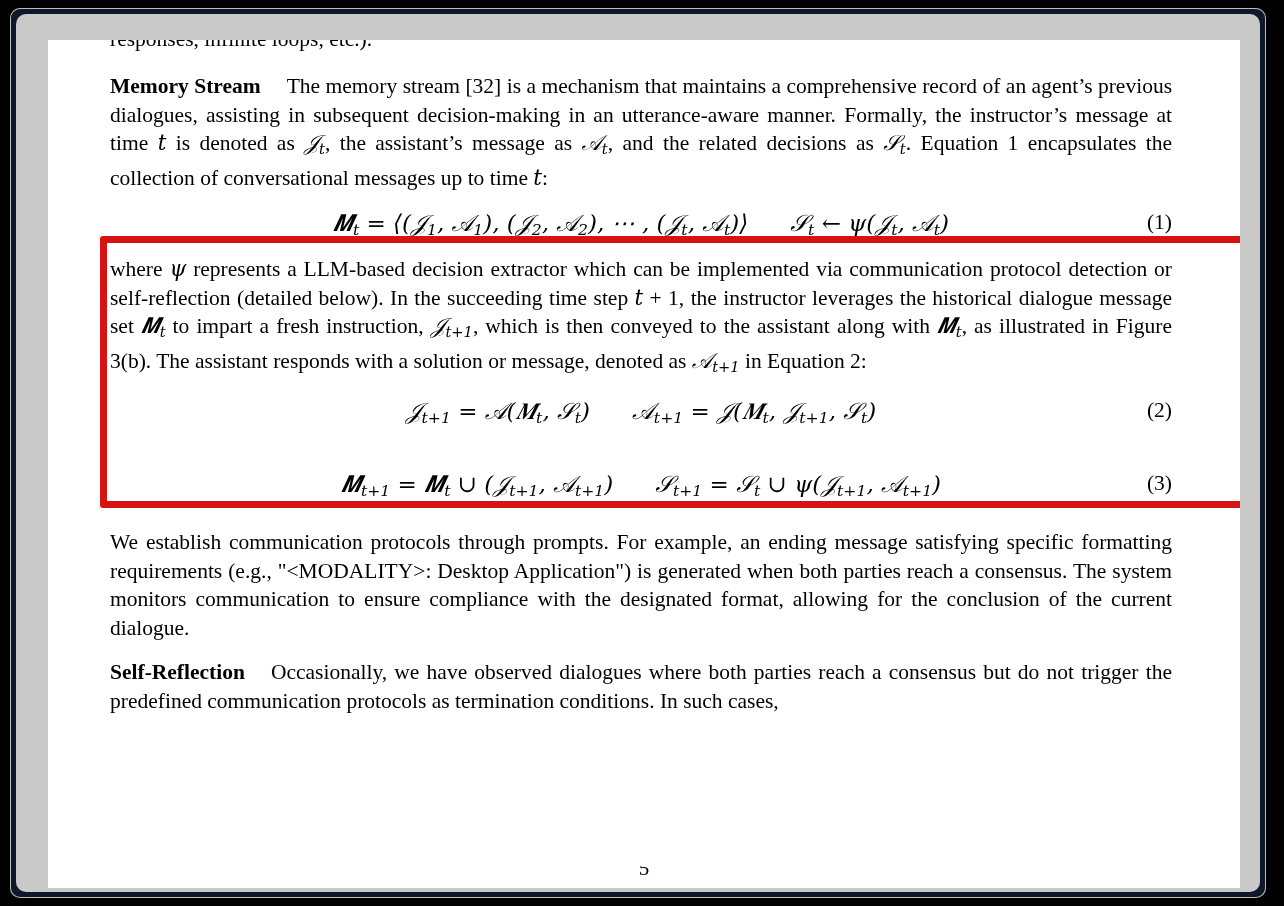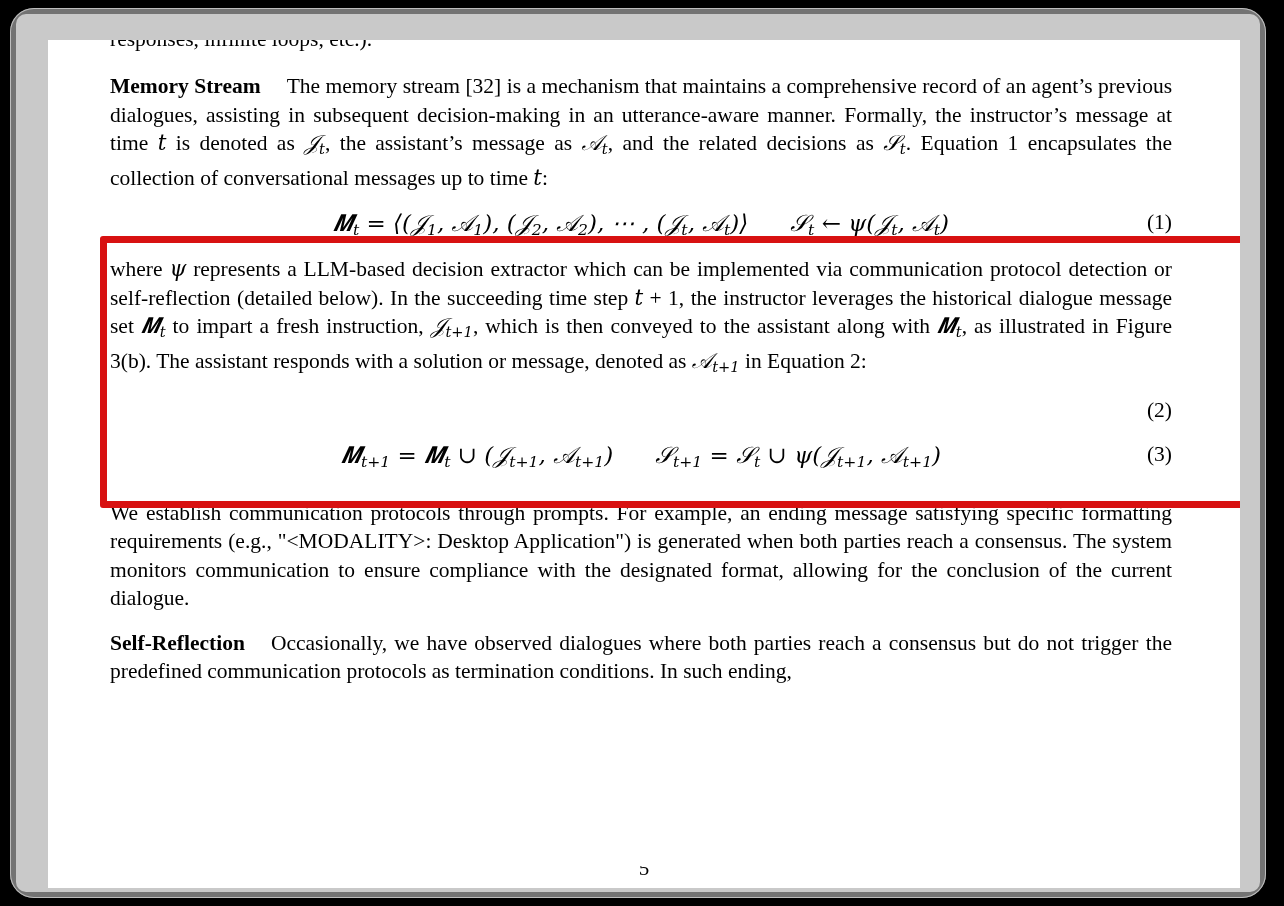--- a/index.html
+++ b/index.html
@@ -22,22 +22,22 @@
     background: #000000;
   }
 
   
   .page-frame {
     position: absolute;
     left: 10px;
     top: 8px;
     width: 1256px;
     height: 890px;
-    background: #737373;
-    border-radius: 24px;
+    background: #0f172a;
+    border-radius: 10px;
     box-shadow: 0 0 0 1px #bdbdbd inset;
   }
   .page-frame-inner {
     position: absolute;
     left: 6px;
     top: 6px;
     width: 1244px;
     height: 878px;
     background: #c9c9c9;
     border-radius: 10px;
@@ -184,20 +184,23 @@
 
           <div style="height:16px"></div>
 
           <p class="para">
             where <span class="math">ψ</span> represents a LLM-based decision extractor which can be implemented via communication protocol detection or self-reflection (detailed below). In the succeeding time step <span class="math">t</span> + 1, the instructor leverages the historical dialogue message set <span class="cal">𝑴<sub>t</sub></span> to impart a fresh instruction, <span class="cal">𝒥<sub>t+1</sub></span>, which is then conveyed to the assistant along with <span class="cal">𝑴<sub>t</sub></span>, as illustrated in Figure 3(b). The assistant responds with a solution or message, denoted as <span class="cal">𝒜<sub>t+1</sub></span> in Equation 2:
           </p>
 
           <div style="height:16px"></div>
 
           <div class="eqrow">
+            <span class="eq-inner">
+              <span class="cal">𝒥<sub>t+1</sub></span> = <span class="cal">𝒜</span>(<span class="cal">𝑴<sub>t</sub></span>, <span class="cal">𝒮<sub>t</sub></span>)<span class="eq-gap"></span><span class="cal">𝒜<sub>t+1</sub></span> = <span class="cal">𝒥</span>(<span class="cal">𝑴<sub>t</sub></span>, <span class="cal">𝒥<sub>t+1</sub></span>, <span class="cal">𝒮<sub>t</sub></span>)
+            </span>
             <span class="eqnum">(2)</span>
           </div>
 
           <div style="height:26px"></div>
 
 
           <div style="height:18px"></div>
 
           <div class="eqrow">
             <span class="eq-inner">
@@ -206,21 +209,21 @@
             <span class="eqnum">(3)</span>
           </div>
 
           <div style="height:28px"></div>
 
           <p class="para">We establish communication protocols through prompts. For example, an ending message satisfying specific formatting requirements (e.g., "&lt;MODALITY&gt;: Desktop Application") is generated when both parties reach a consensus. The system monitors communication to ensure compliance with the designated format, allowing for the conclusion of the current dialogue.</p>
 
           <div style="height:16px"></div>
 
           <p class="para">
-            <span class="lead">Self-Reflection</span><span class="gap"></span><span>Occasionally, we have observed dialogues where both parties reach a consensus but do not trigger the predefined communication protocols as termination conditions. In such ending,</span>
+            <span class="lead">Self-Reflection</span><span class="gap"></span><span>Occasionally, we have observed dialogues where both parties reach a consensus but do not trigger the predefined communication protocols as termination conditions. In such cases,</span>
           </p>
 
         </div>
 
         <div class="red-box"></div>
 
         <div class="page-number">
           <span>5</span>
         </div>
 

